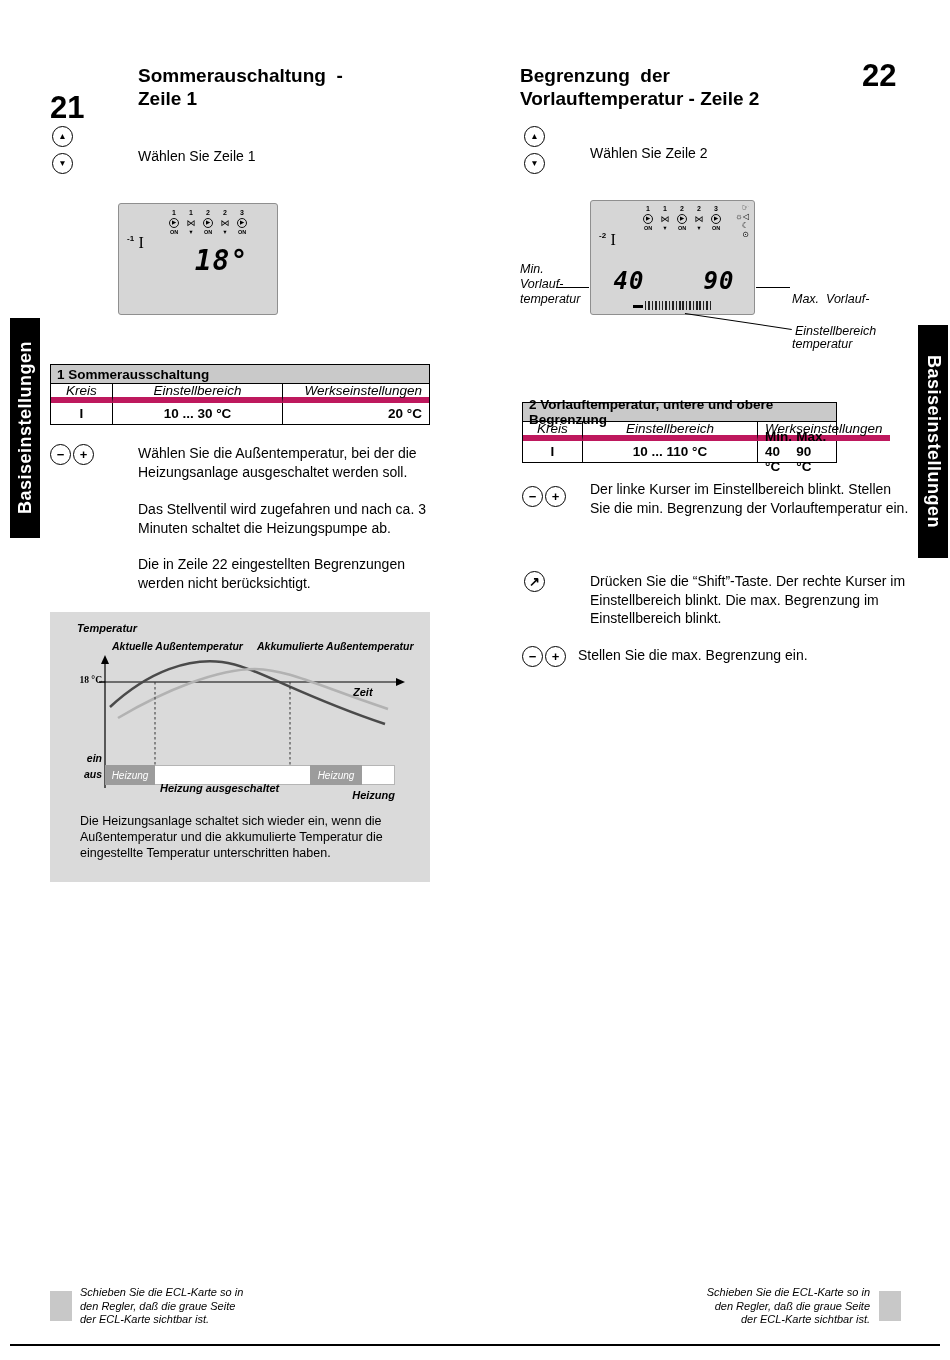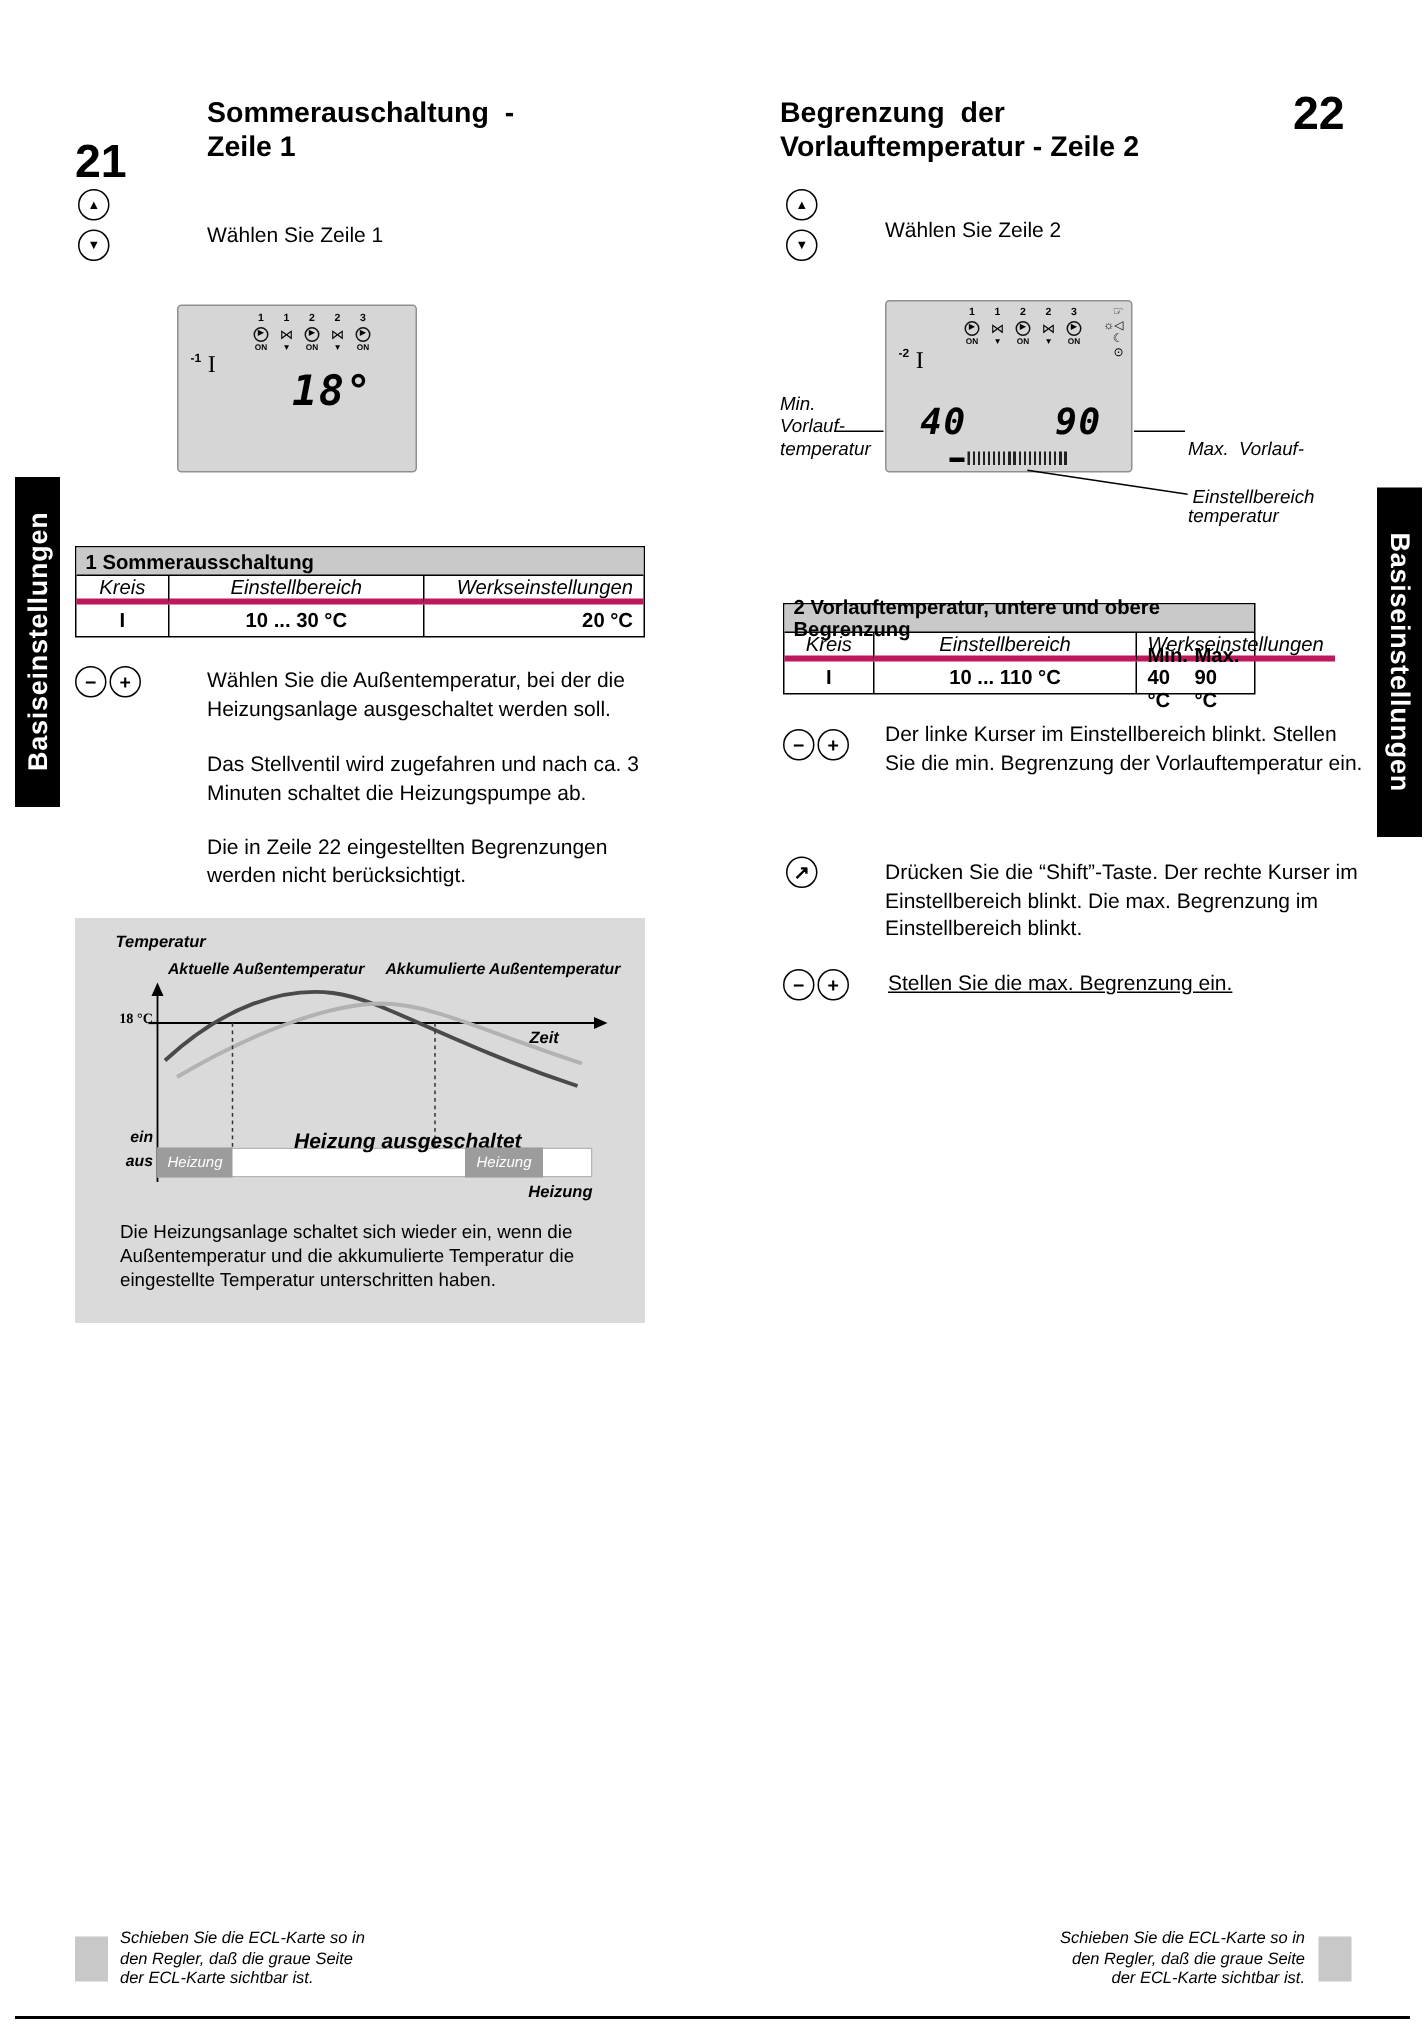--- a/index.html
+++ b/index.html
@@ -32,21 +32,21 @@
   .sup { font-size:8px; vertical-align:7px; font-weight:bold; }
   .roman { font-family:"Liberation Serif", serif; font-size:16px; }
   .seg { font-family:"DejaVu Sans Mono", monospace; font-style:italic; font-weight:bold; letter-spacing:1px; }
   .tickbar { background:repeating-linear-gradient(90deg,#222 0px,#222 1.5px,transparent 1.5px,transparent 3.4px); }
 
   .spec-table { border:1.3px solid #000; background:#fff; font-size:13.5px; }
   .spec-title { background:#c9c9c9; border-bottom:1.3px solid #000; font-weight:bold;
                 padding:1px 6px; height:19px; display:flex; align-items:center; }
   .spec-grid { display:grid; }
   .cell { padding:1px 7px; display:flex; align-items:center; justify-content:center; height:19px; }
-  .thead .cell { font-style:italic; border-bottom:4px solid #be185d;text-align:right; }
+  .thead .cell { font-style:italic; border-bottom:6px solid #be185d;text-align:right; }
   .trow  .cell { font-weight:bold; height:21px; }
   .rline { border-right:1px solid #000; }
 
   .small-label { font-size:12.5px; font-style:italic; line-height:15px; }
   .leader { border-top:1.2px solid #000; height:0; }
 
   .chart-box { background:#dadada; }
   .chart-label { font-style:italic; font-weight:bold; }
   .band-gray { background:#9c9c9c; color:#fff; font-size:10px; font-style:italic;
                display:flex; align-items:center; justify-content:center; }
@@ -175,21 +175,21 @@
     <path d="M 68 106 C 115 78, 168 57, 205 57 C 240 58, 268 74, 338 97" fill="none" stroke="#b2b2b2" stroke-width="2.6"></path>
     <line x1="105" y1="70" x2="105" y2="153" stroke="#333" stroke-width="1" stroke-dasharray="2.5,2.5"></line>
     <line x1="240" y1="70" x2="240" y2="153" stroke="#333" stroke-width="1" stroke-dasharray="2.5,2.5"></line>
   </svg>
 
   <div class="abs chart-label" style="left:68px; top:752px; width:34px; text-align:right; font-size:10.5px;">ein</div>
   <div class="abs chart-label" style="left:68px; top:768px; width:34px; text-align:right; font-size:10.5px;">aus</div>
 
   <div class="band-frame abs" style="left:105px; top:765px; width:290px; height:20px;"></div>
   <div class="band-gray abs" style="left:105px; top:765px; width:50px; height:20px;">Heizung</div>
-  <div class="abs chart-label" style="left:160px; top:752px; font-size:14px;margin-left:36px;">Heizung ausgeschaltet</div>
+  <div class="abs chart-label" style="left:160px; top:782px; font-size:11px;">Heizung ausgeschaltet</div>
   <div class="band-gray abs" style="left:310px; top:765px; width:52px; height:20px;">Heizung</div>
   <div class="abs chart-label" style="left:300px; top:789px; width:95px; text-align:right; font-size:11px;">Heizung</div>
 
   <div class="abs" style="left:80px; top:813px; width:348px; font-size:12.5px; line-height:16px;">Die Heizungsanlage schaltet sich wieder ein, wenn die Außentemperatur und die akkumulierte Temperatur die eingestellte Temperatur unterschritten haben.</div>
 
   <div class="circle-btn abs" style="left:524px; top:126px;">
     <span class="g">▲</span>
   </div>
   <div class="circle-btn abs" style="left:524px; top:153px;">
     <span class="g">▼</span>
@@ -291,21 +291,21 @@
     <span class="gb">↗</span>
   </div>
   <div class="abs body-text" style="left:590px; top:572px; width:322px;">Drücken Sie die “Shift”-Taste. Der rechte Kurser im Einstellbereich blinkt. Die max. Begrenzung im Einstellbereich blinkt.</div>
 
   <div class="circle-btn abs" style="left:522px; top:646px;">
     <span class="gb">−</span>
   </div>
   <div class="circle-btn abs" style="left:545px; top:646px;">
     <span class="gb">+</span>
   </div>
-  <div class="abs body-text" style="left:592px; top:646px; width:322px;text-decoration:underline;">Stellen Sie die max. Begrenzung ein.</div>
+  <div class="abs body-text" style="left:578px; top:646px; width:322px;">Stellen Sie die max. Begrenzung ein.</div>
 
   <div class="gray-square abs" style="left:50px; top:1291px; width:22px; height:30px;"></div>
   <div class="abs footer-text" style="left:80px; top:1286px; width:180px;">
     <div>Schieben Sie die ECL-Karte so in</div>
     <div>den Regler, daß die graue Seite</div>
     <div>der ECL-Karte sichtbar ist.</div>
   </div>
 
   <div class="abs footer-text" style="left:695px; top:1286px; width:175px; text-align:right;">
     <div>Schieben Sie die ECL-Karte so in</div>

